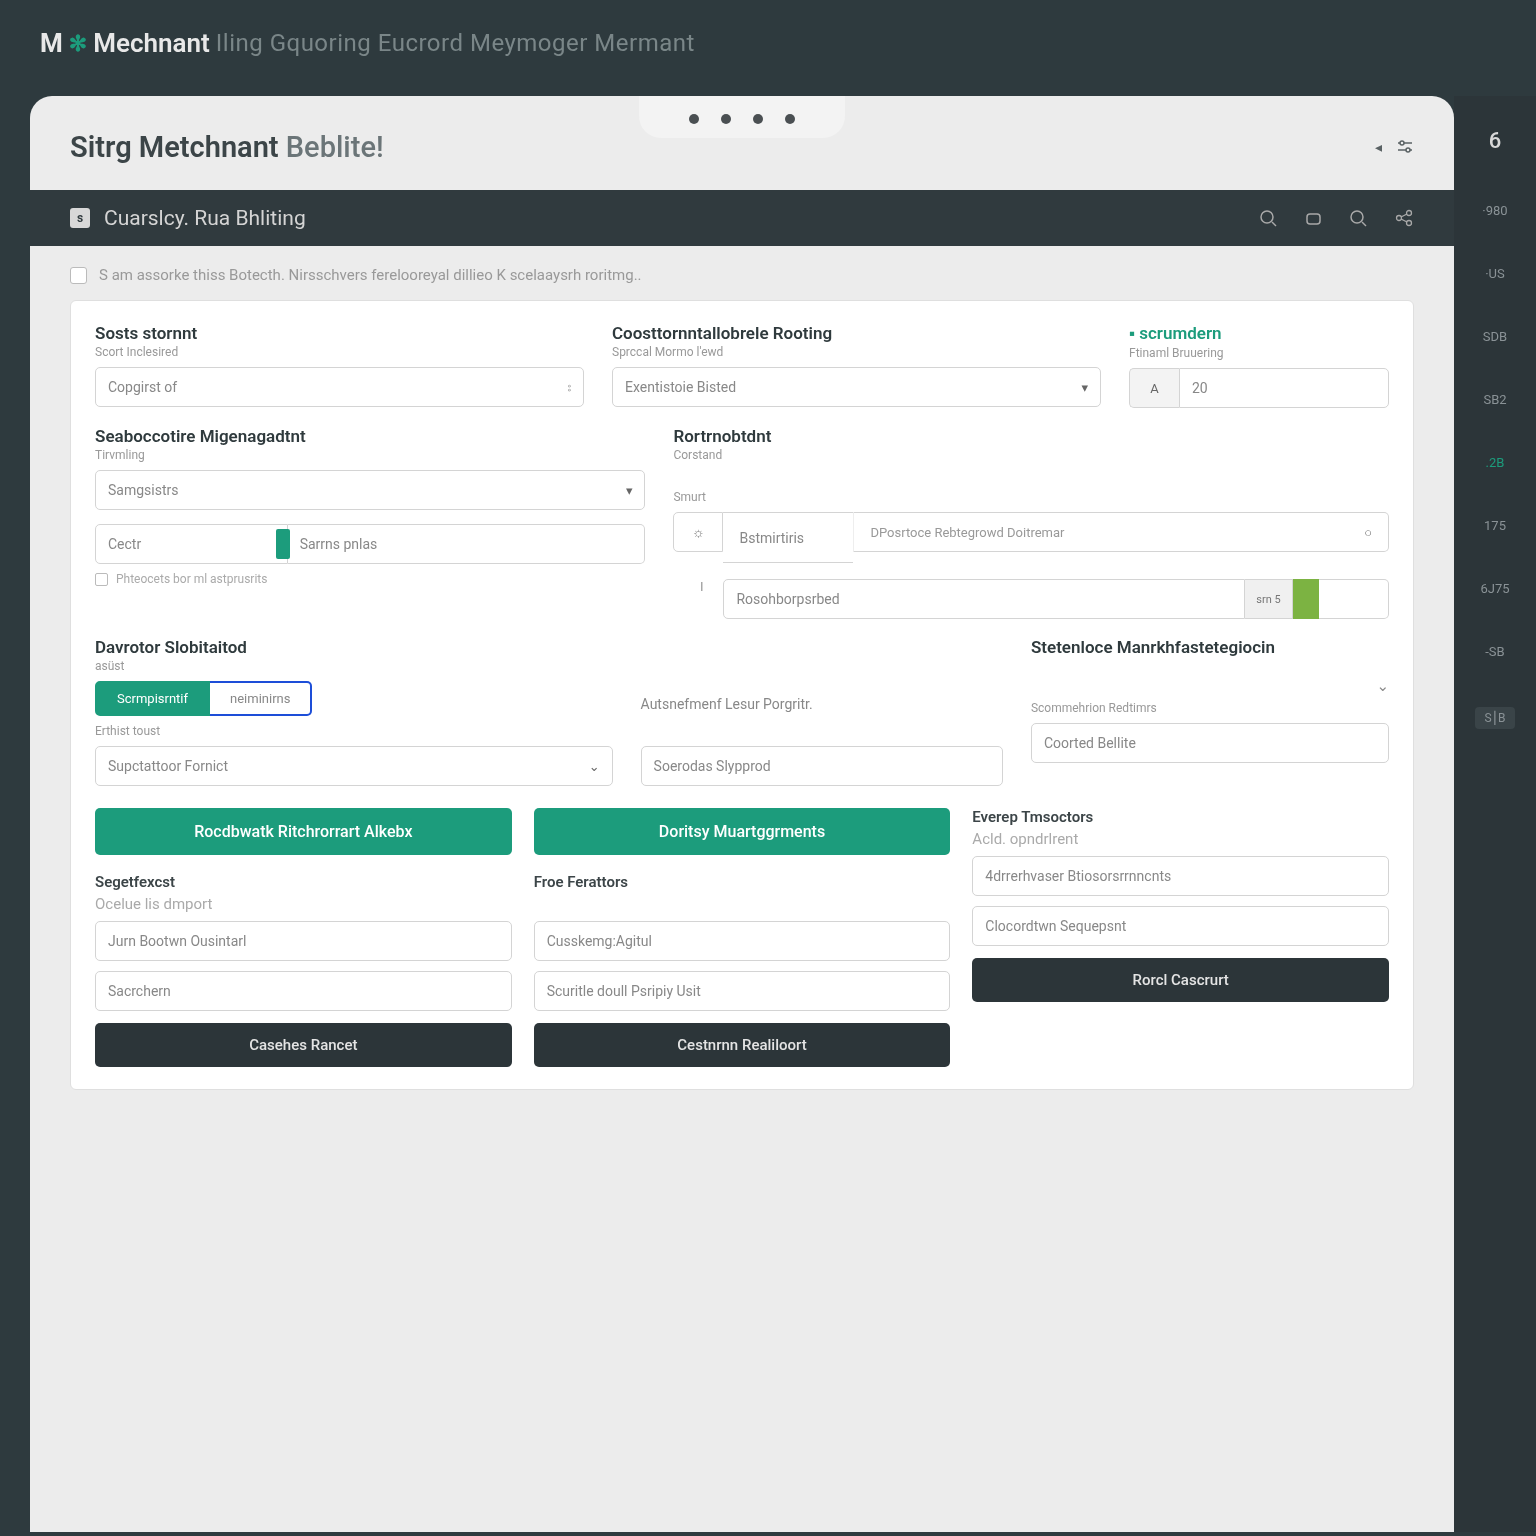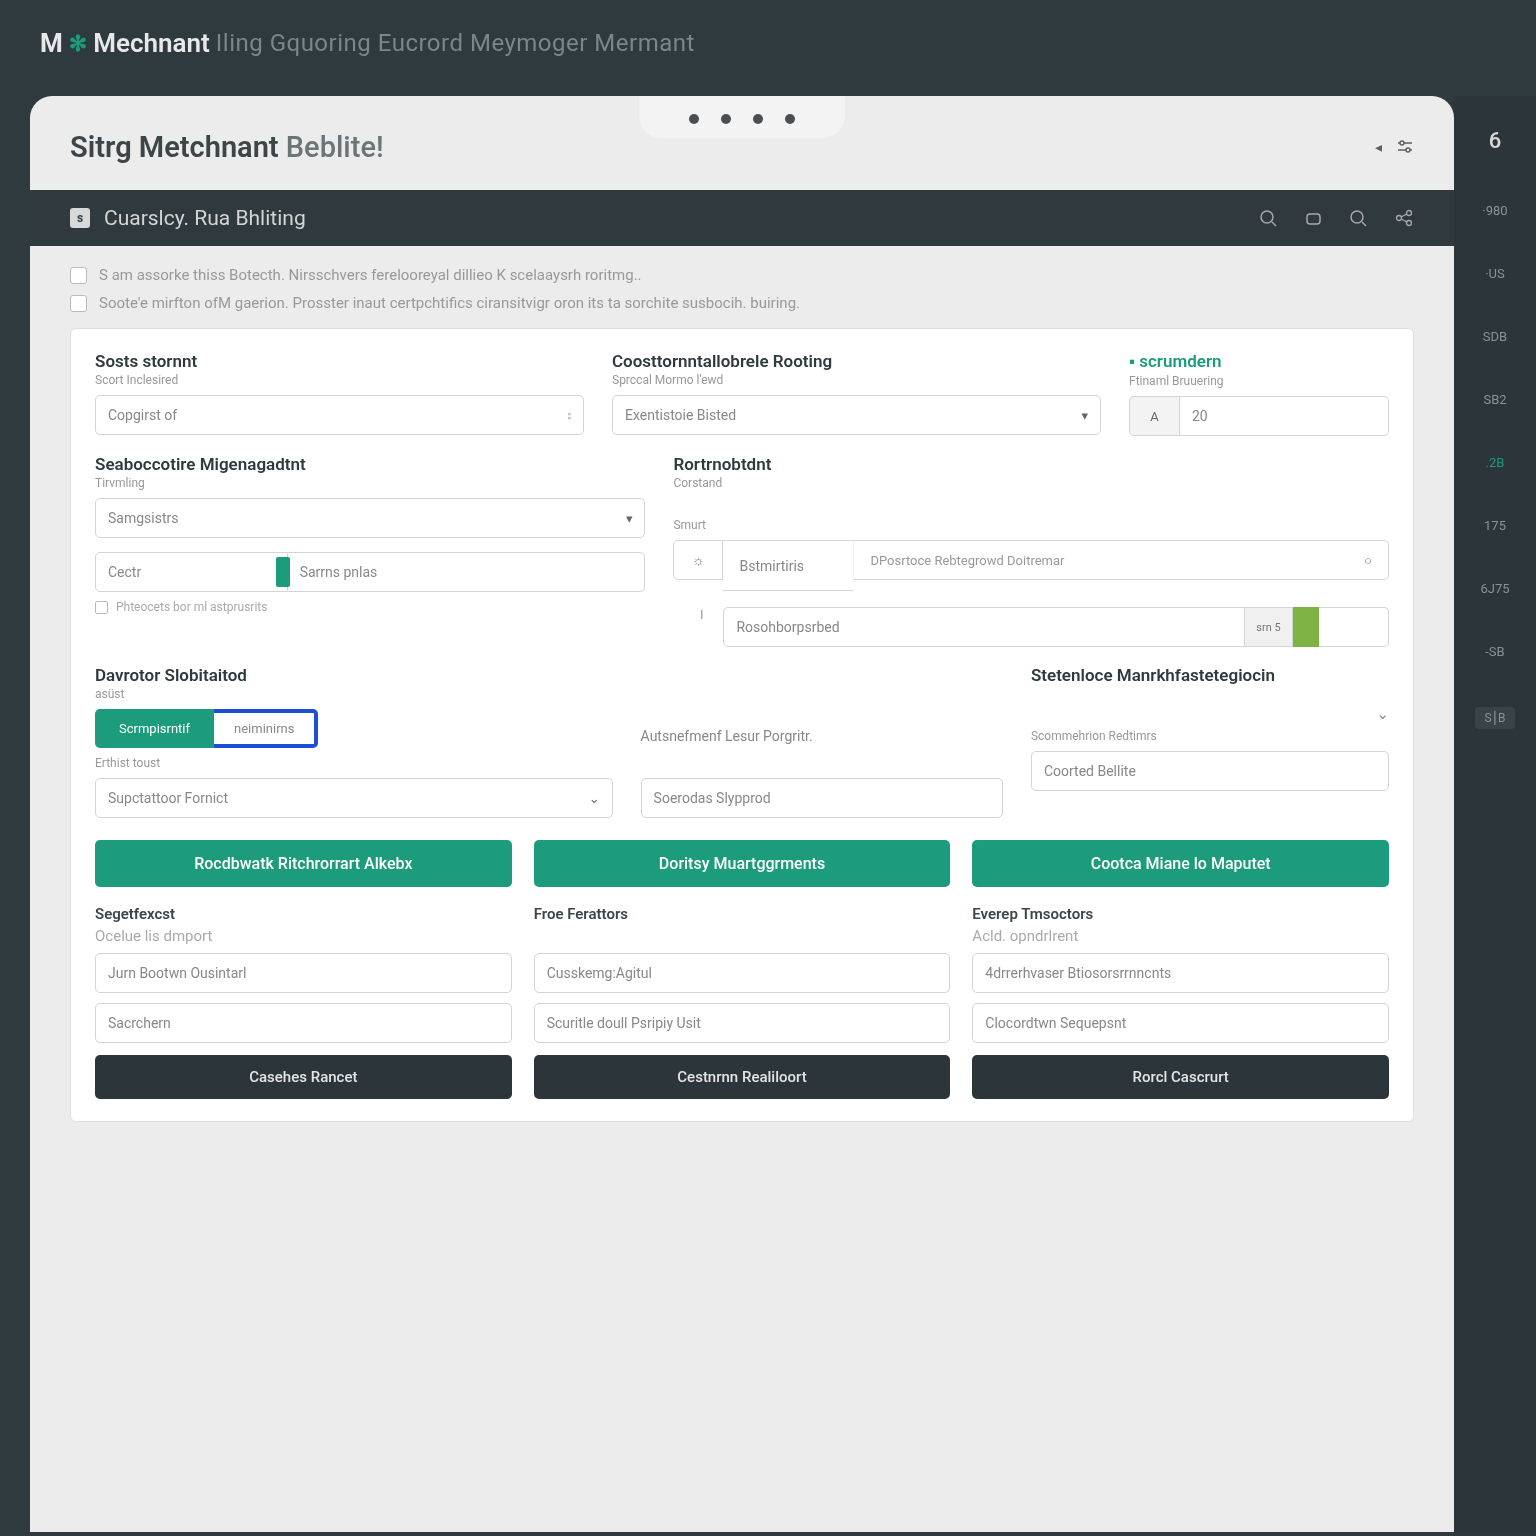--- a/index.html
+++ b/index.html
@@ -145,21 +145,21 @@
   font-size: 15px;
   font-weight: 500;
   margin-top: 12px;
   cursor: pointer;
 }
 .sub-heading { font-size: 15px; font-weight: 600; color: #3c4548; margin-bottom: 4px; }
 .sub-mini { font-size: 15px; color: #aaa; margin-bottom: 8px; }
 .field { margin-bottom: 10px; }
 
 .toggle-tabs { display: flex; margin-bottom: 8px; }
-.toggle-tabs .tab { padding: 8px 20px; font-size: 13px; border: 4px solid #1d4ed8; cursor: pointer; }
+.toggle-tabs .tab { padding: 8px 20px; font-size: 13px; border: 2px solid #1d4ed8; cursor: pointer; }
 .toggle-tabs .tab:first-child { border-radius: 5px 0 0 5px; background: #1c9c7c; color: #fff; border-color: #1c9c7c; }
 .toggle-tabs .tab:last-child { border-radius: 0 5px 5px 0; background: #fff; color: #888; border-left: none; }
 
 .side-rail {
   width: 82px;
   background: #2c3539;
   padding: 20px 0;
   display: flex;
   flex-direction: column;
   align-items: center;
@@ -251,24 +251,20 @@
             <line x1="7" y1="11" x2="13" y2="14" stroke="#a8a8a8" stroke-width="1.3"></line>
           </svg>
       </div>
     </div>
 
     <div class="content-scroll">
       <div class="checkbox-row">
         <div class="checkbox"></div>
         <span>S am assorke thiss Botecth. Nirsschvers ferelooreyal dillieo K scelaaysrh roritmg..</span>
       </div>
-      <div class="checkbox-row">
-        <div class="checkbox"></div>
-        <span>Soote'e mirfton ofM gaerion. Prosster inaut certpchtifics ciransitvigr oron its ta sorchite susbocih. buiring.</span>
-      </div>
 
       <div class="form-panel">
 
         <div class="form-row">
           <div class="form-col">
             <div class="section-label">Sosts stornnt</div>
             <div class="section-sub">Scort Inclesired</div>
             <div class="input">
               <span>Copgirst of</span>
               <span class="caret">⦂</span>
@@ -400,21 +396,20 @@
                 </div>
               </div>
             <div class="field">
                 <div class="input">
                   <span>Scuritle doull Psripiy Usit</span>
                 </div>
               </div>
             <div class="dark-btn">Cestnrnn Realiloort</div>
           </div>
           <div class="bottom-col">
-            <div class="primary-btn">Cootca Miane lo Maputet</div>
             <div class="sub-heading">Everep Tmsoctors</div>
             <div class="sub-mini">Acld. opndrlrent</div>
             <div class="field">
                 <div class="input">
                   <span>4drrerhvaser Btiosorsrrnncnts</span>
                 </div>
               </div>
             <div class="field">
                 <div class="input">
                   <span>Clocordtwn Sequepsnt</span>

